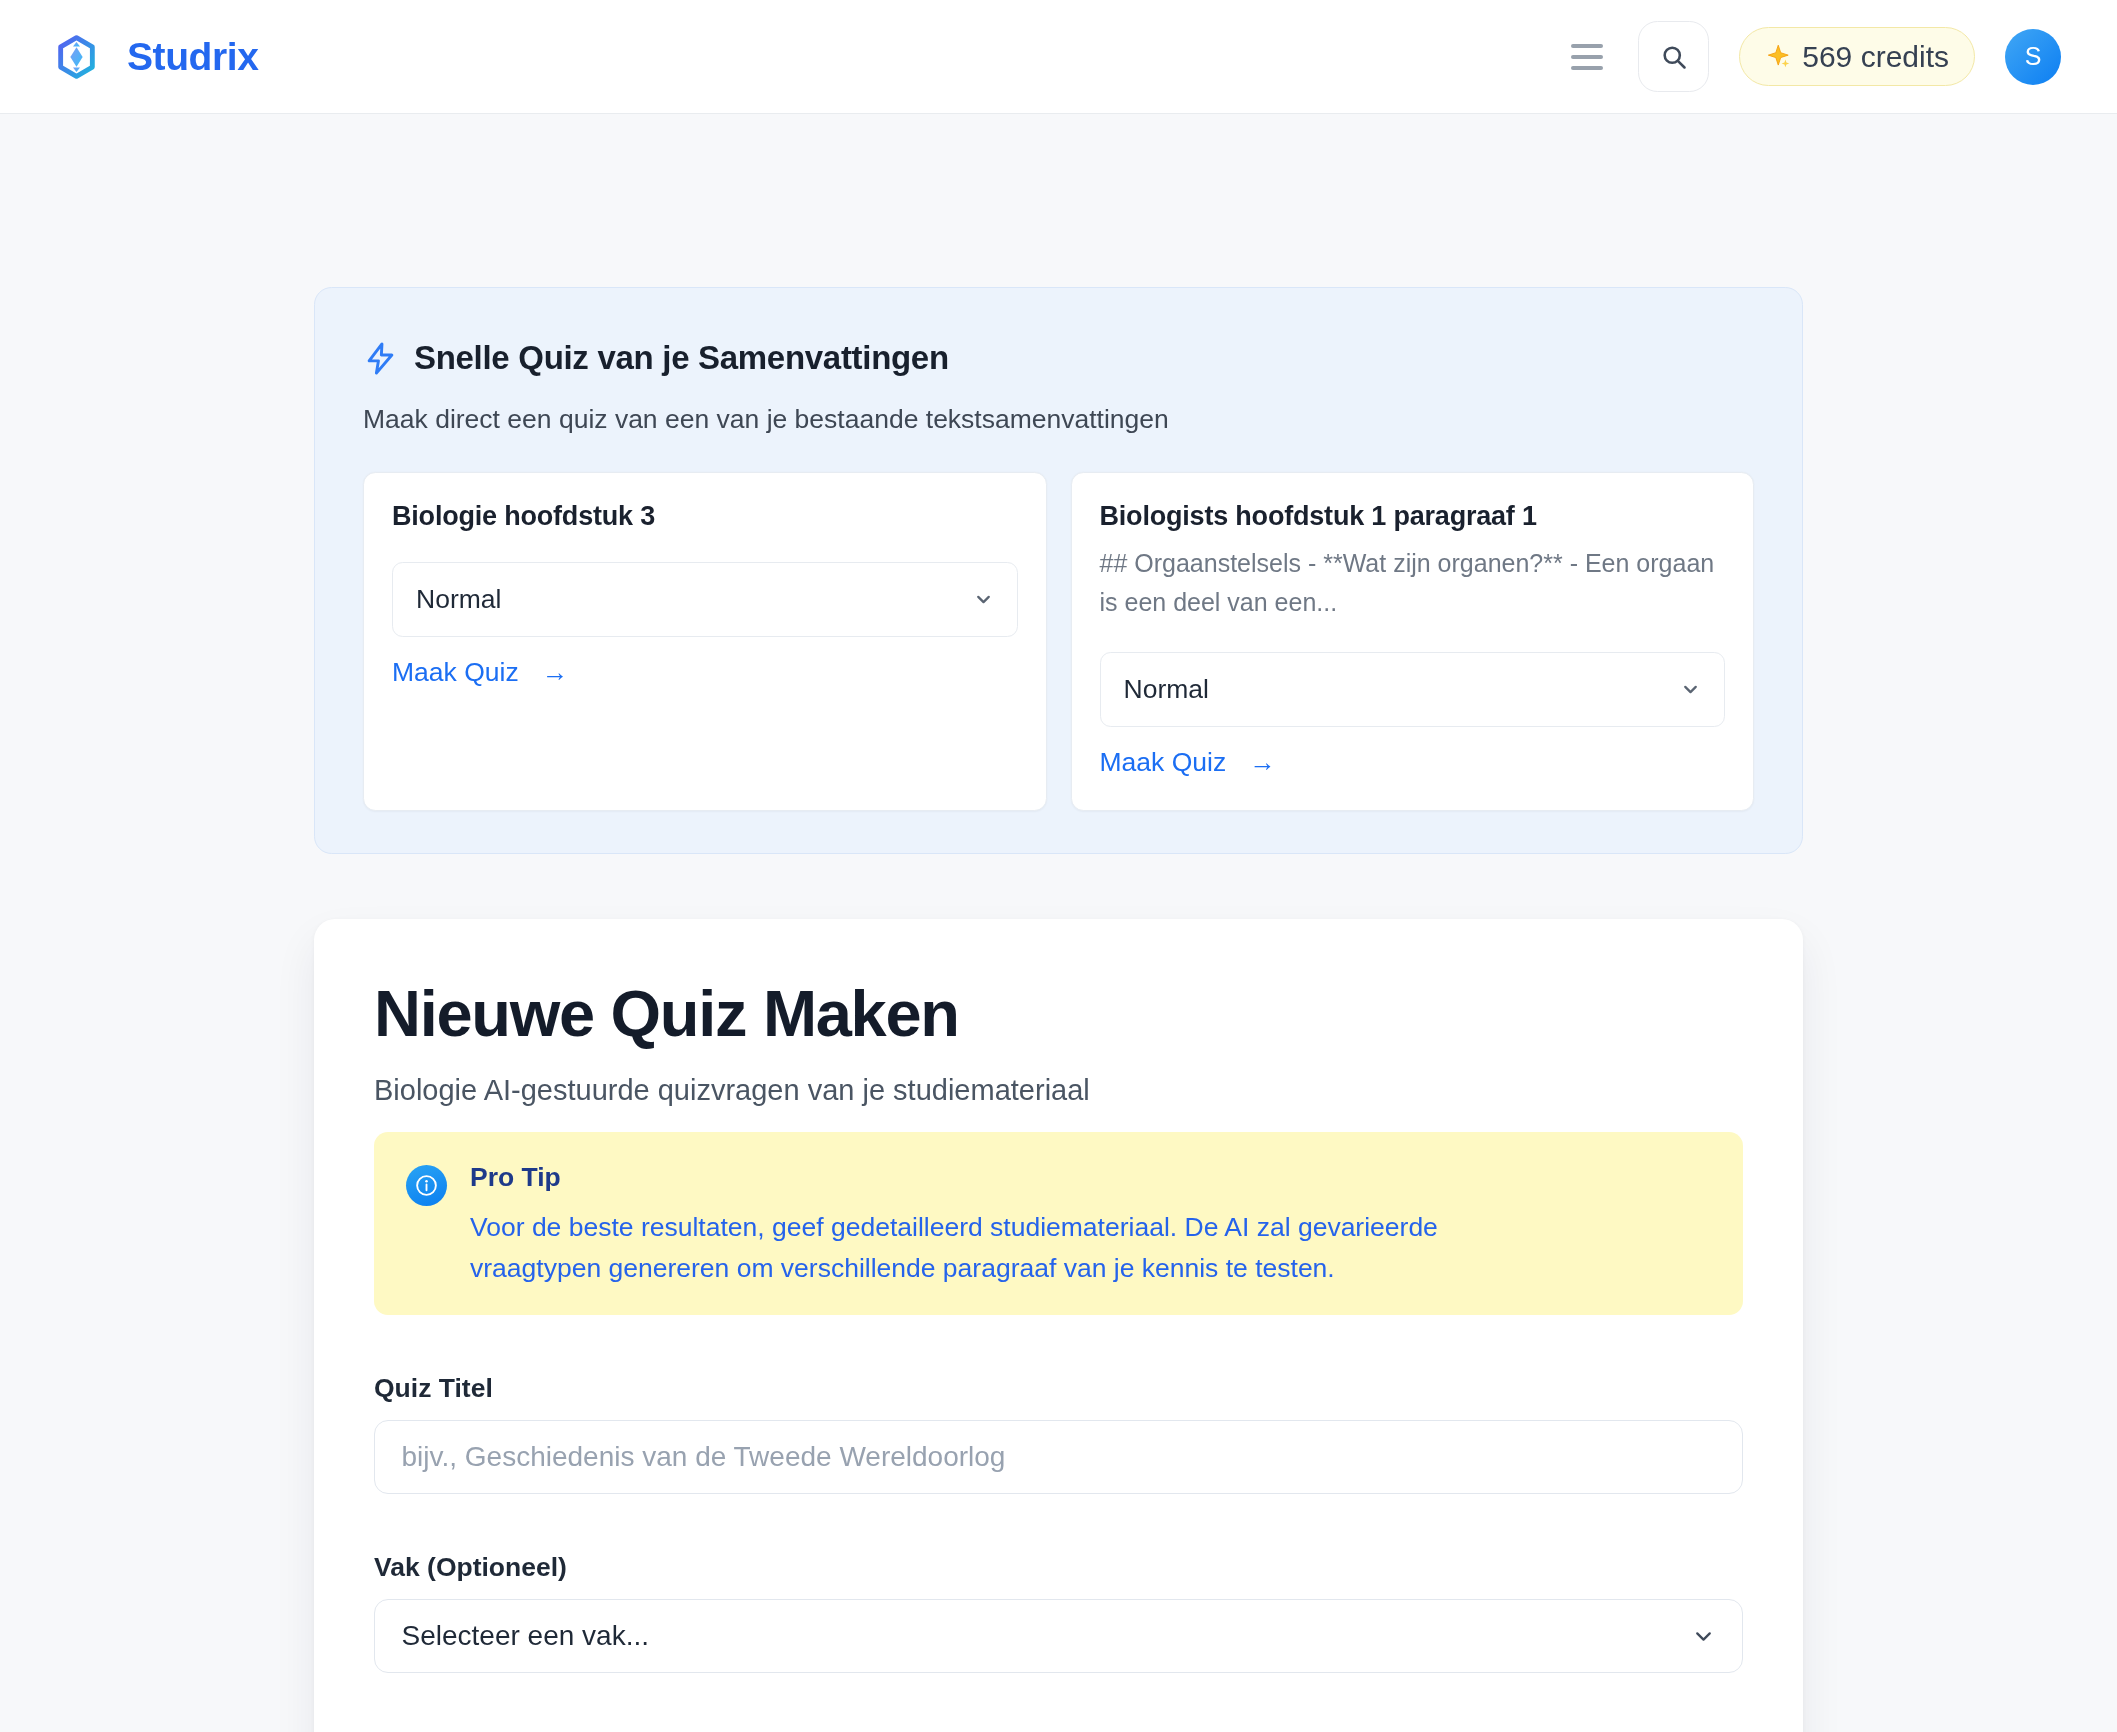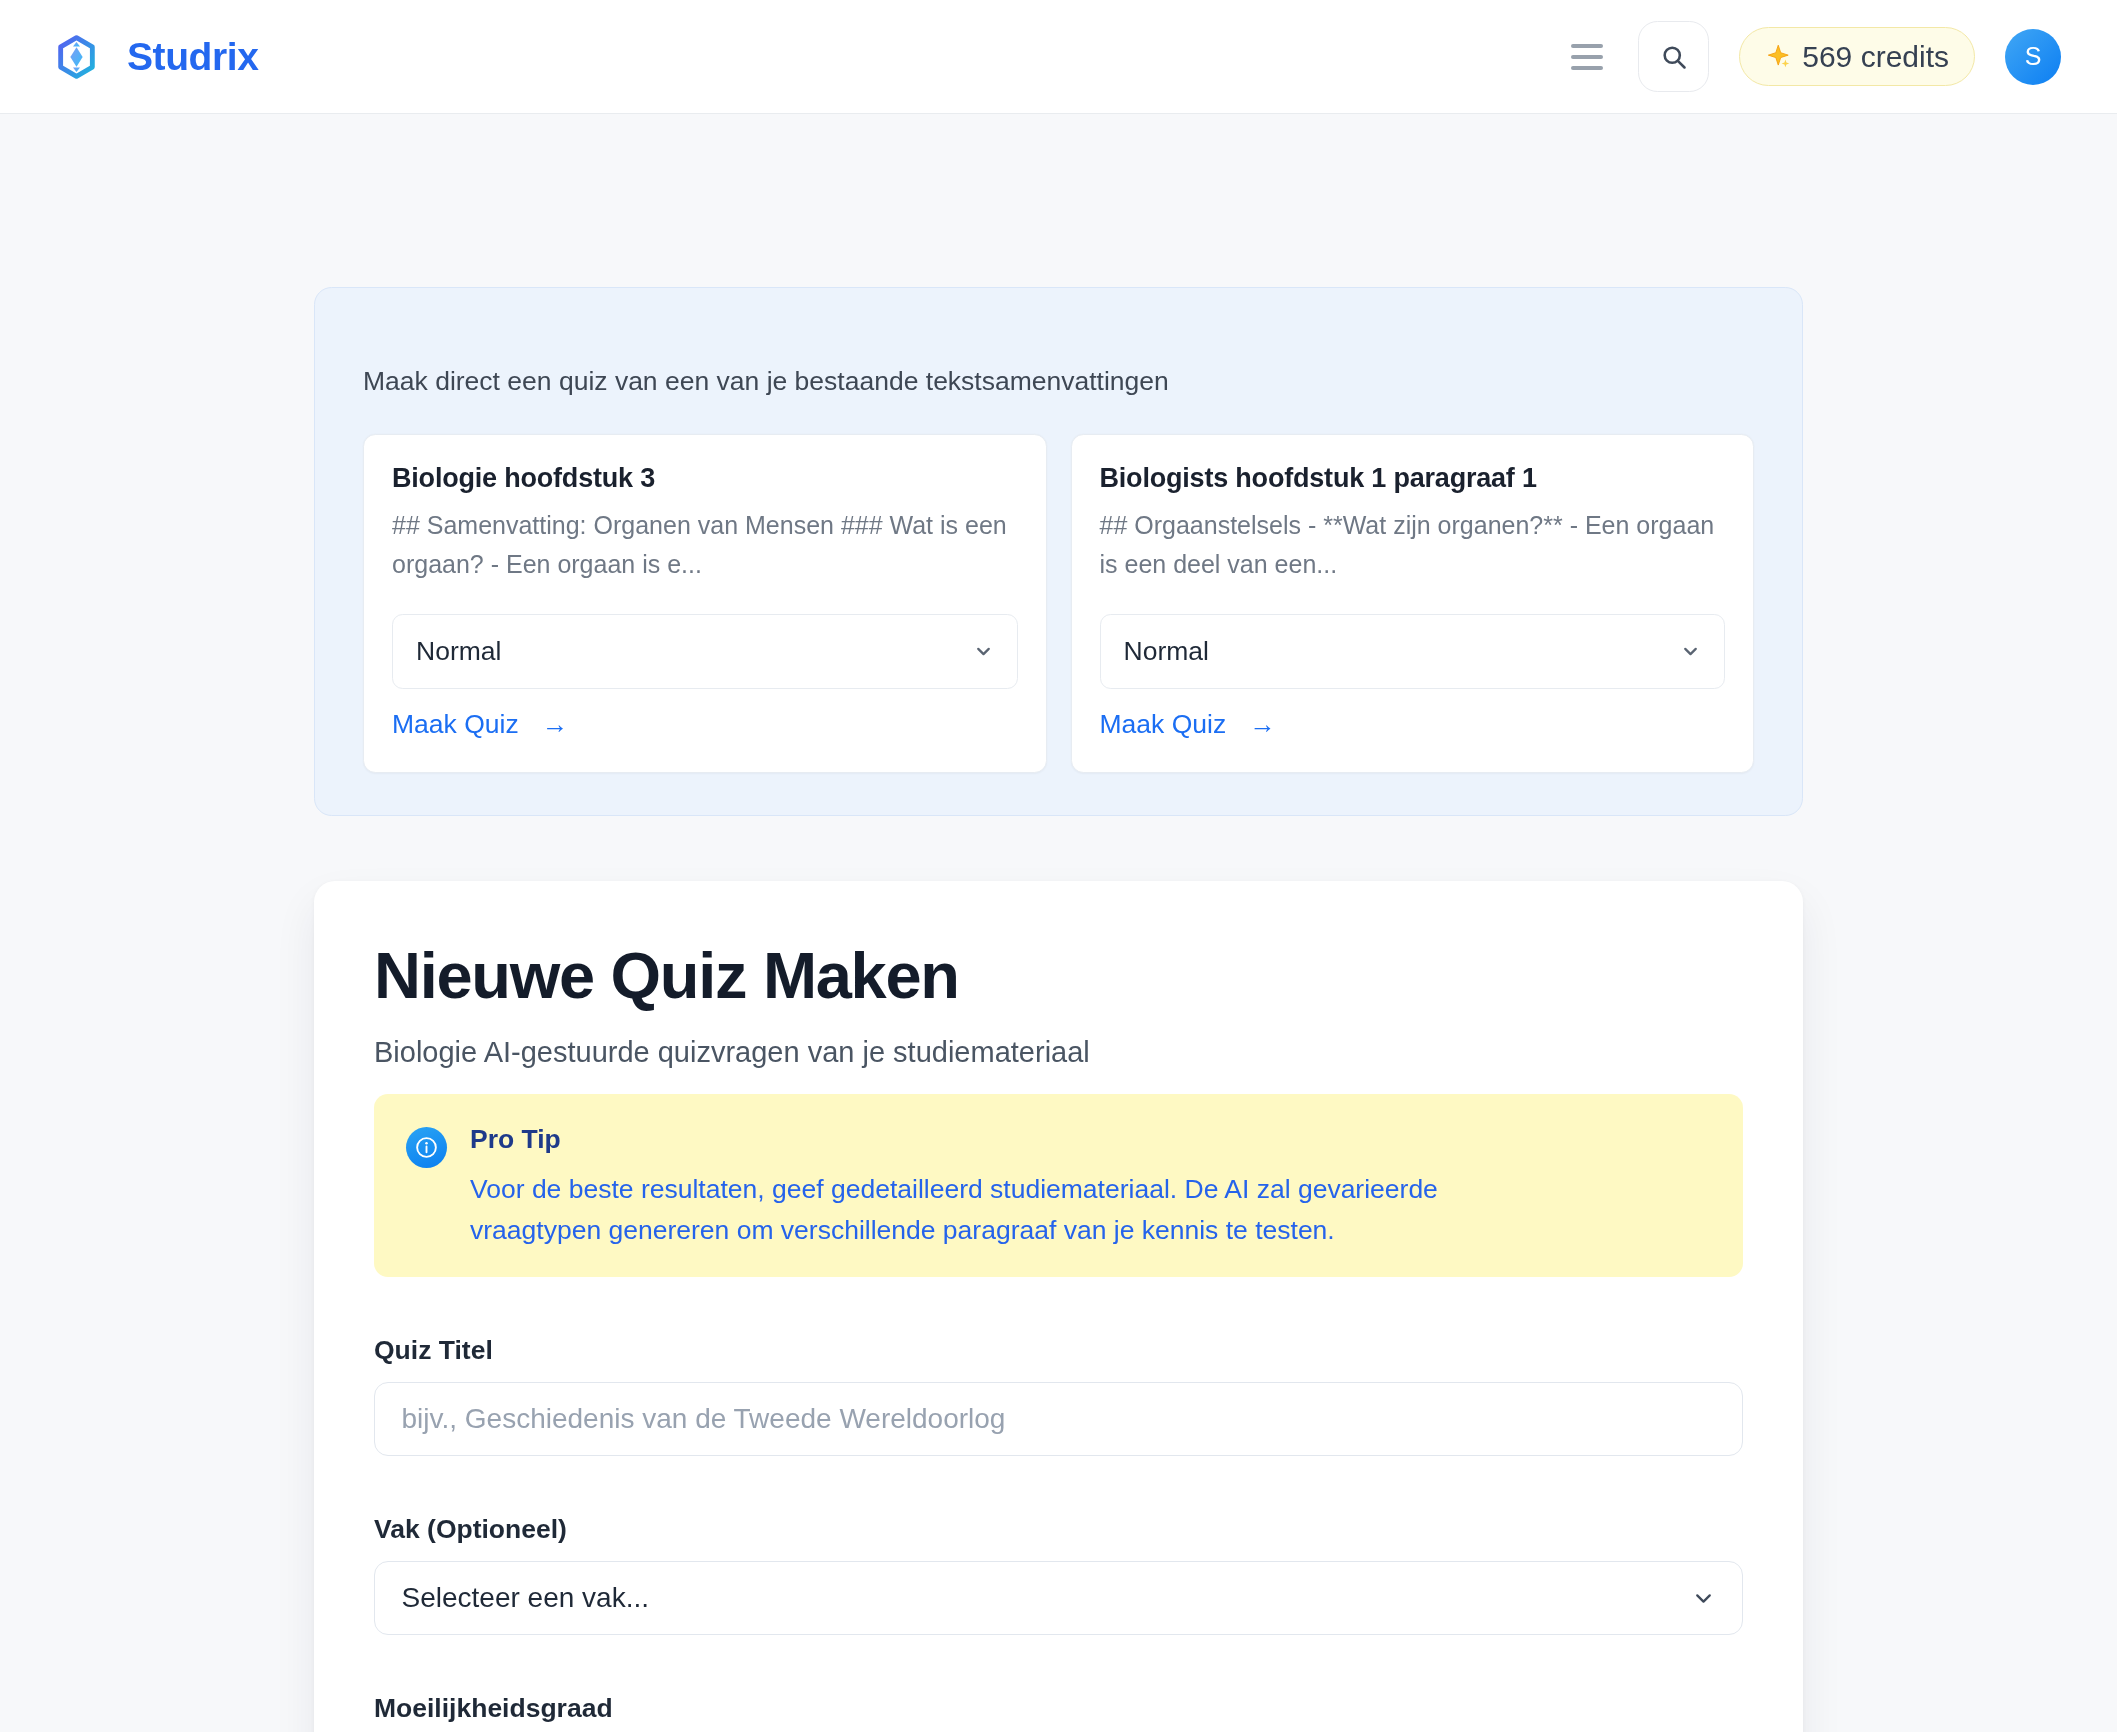--- a/index.html
+++ b/index.html
@@ -149,26 +149,31 @@
     </div>
     <div class="avatar">
       <span>S</span>
     </div>
   </div>
 </header>
 
 <main class="container">
 
   <section class="quick-panel">
+    <div class="panel-head">
+      <svg width="35" height="35" viewBox="0 0 24 24">
+        <path d="M13 2 L4.2 13.6 H10.6 L9.2 22 L19.8 9.6 H12.6 Z" fill="none" stroke="#2f7cf6" stroke-width="2" stroke-linejoin="round" stroke-linecap="round"></path>
+      </svg>
+      <h2>Snelle Quiz van je Samenvattingen</h2>
+    </div>
     <p class="panel-sub">Maak direct een quiz van een van je bestaande tekstsamenvattingen</p>
 
     <div class="cards">
       <div class="scard">
         <h3>Biologie hoofdstuk 3</h3>
-        <p class="excerpt">## Samenvatting: Organen van Mensen ### Wat is een orgaan? - Een orgaan is e...</p>
         <div class="mini-select">
           <span class="val">Normal</span>
           <svg width="21" height="21" viewBox="0 0 24 24">
             <polyline points="6,9 12,15 18,9" fill="none" stroke="#5a6472" stroke-width="2.6" stroke-linecap="round" stroke-linejoin="round"></polyline>
           </svg>
         </div>
         <a class="make-quiz">
           <span>Maak Quiz</span>
           <span>→</span>
         </a>

